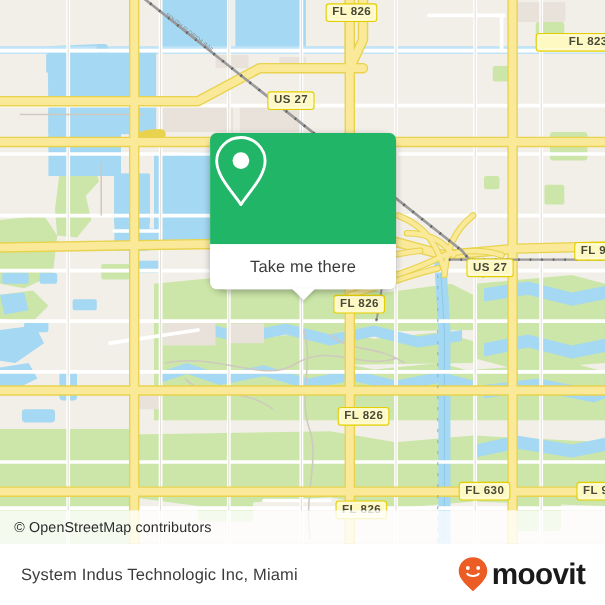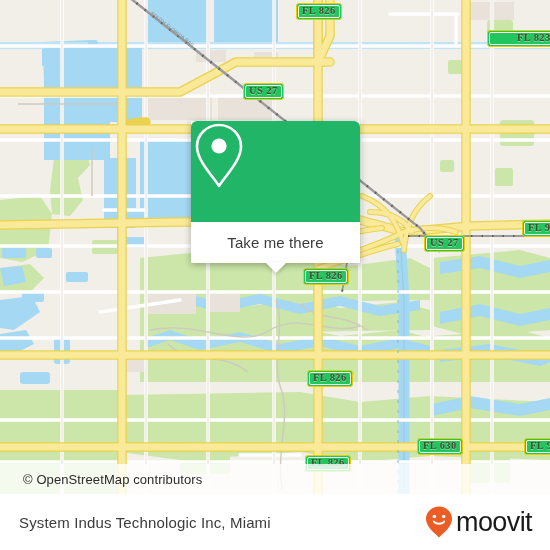--- a/index.html
+++ b/index.html
@@ -14,42 +14,41 @@
   
   #map {
     position: absolute; left: 0; top: 0; width: 550px; height: 494px;
     background: #f2efe9; overflow: hidden;
   }
   #map svg { position: absolute; left: 0; top: 0; display: block; }
 
   
   .shield {
     position: absolute;
-    background: #22c55e;
+    background: #fef9c3;
     border: 1px solid #e3cf00;
     border-radius: 3px;
     padding: 1px 5px 2px 5px;
     font-size: 10.5px;
     font-weight: bold;
     color: #4a4a33;
     letter-spacing: 0.4px;
     line-height: 12px;
     white-space: nowrap;
     text-shadow: 0 1px 0 rgba(255,255,255,.45);
-    font-family: Liberation Serif, serif;
   }
   .shield::before{
     content:""; position:absolute; left:1px; top:1px; right:1px; bottom:1px;
     border:1px solid #fffbe0; border-radius:2px; pointer-events:none;
   }
 
   
   #popup {
     position: absolute; left: 191px; top: 121px; width: 169px; height: 142px;
-    border-radius: 1px;
+    border-radius: 14px;
     background: #ffffff;
     box-shadow: 0 2px 7px rgba(0,0,0,.30);
     overflow: visible;
   }
   #popup-green {
     height: 101px; width: 100%;
     background: #21b567;
     border-radius: 6px 6px 0 0;
     display: flex; align-items: center; justify-content: center;
   }
@@ -71,35 +70,35 @@
     filter: drop-shadow(0 2px 2px rgba(0,0,0,.18));
   }
 
   
   #attrib {
     position: absolute; left: 0; top: 464px; width: 550px; height: 30px;
     background: rgba(255,255,255,.80);
     display: flex; align-items: center;
   }
   #attrib-text {
-    font-size: 13px; color: #2b2b2b; padding-left: 23px; letter-spacing: .1px;
+    font-size: 13px; color: #2b2b2b; padding-left: 13px; letter-spacing: .1px;
   }
 
   
   #bottombar {
     position: absolute; left: 0; top: 494px; width: 550px; height: 56px;
     background: #ffffff;
     display: flex; align-items: center; justify-content: space-between;
     padding: 0 18px 0 19px;
   }
   #bottom-title { font-size: 15px; color: #3c3c3c; letter-spacing: .15px; }
   #brand { display: flex; align-items: center; gap: 2px; }
   #brand-word {
     font-size: 27px; color: #1a1a1a; letter-spacing: -.6px;
-    font-weight: normal; line-height: 28px;
+    font-weight: bold; line-height: 28px;
   }
 </style>
 </head>
 <body>
 
 <div id="app">
 
   <div id="map">
     <svg width="550" height="494" viewBox="0 0 550 494">
       <defs>

